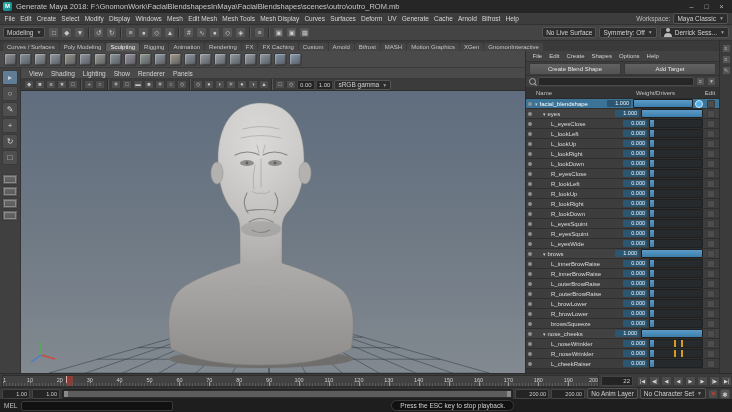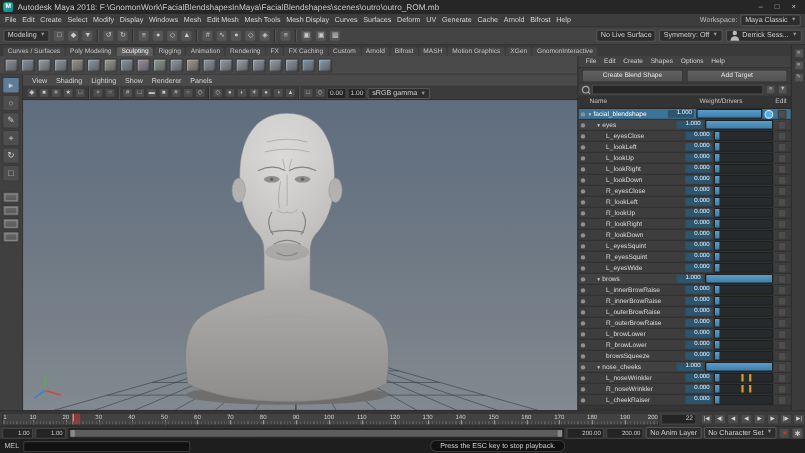--- a/index.html
+++ b/index.html
@@ -105,21 +105,21 @@
   #help-pill{background:#111;border:1px solid #3a3a3a;border-radius:6px;font-size:6.5px;color:#d0d0d0;padding:1px 8px;white-space:nowrap;}
   #watermark{left:560px;top:366px;font-size:24px;font-weight:bold;font-style:italic;letter-spacing:3px;color:rgba(220,225,230,.22);pointer-events:none;z-index:50;}
 </style>
 </head>
 <body>
 
 <div id="app">
 
   <div id="titlebar" class="abs">
     <div id="maya-logo">M</div>
-    <div id="win-title">Autodesk Maya 2018: F:\GnomonWork\FacialBlendshapesInMaya\FacialBlendshapes\scenes\outro\outro_ROM.mb</div>
+    <div id="win-title">Generate Maya 2018: F:\GnomonWork\FacialBlendshapesInMaya\FacialBlendshapes\scenes\outro\outro_ROM.mb</div>
     <div class="winbtn">–</div>
     <div class="winbtn">□</div>
     <div class="winbtn close">×</div>
   </div>
 
   <div id="menubar" class="abs">
     <div id="menus" class="hflex">
         <span class="menu-item">File</span>
         <span class="menu-item">Edit</span>
         <span class="menu-item">Create</span>

